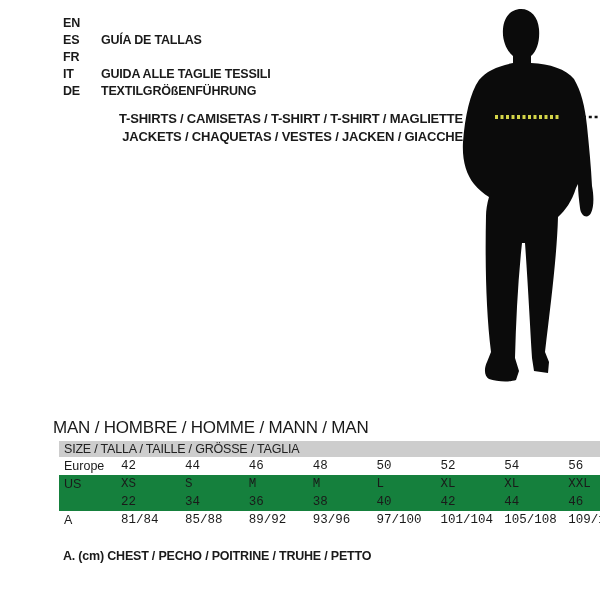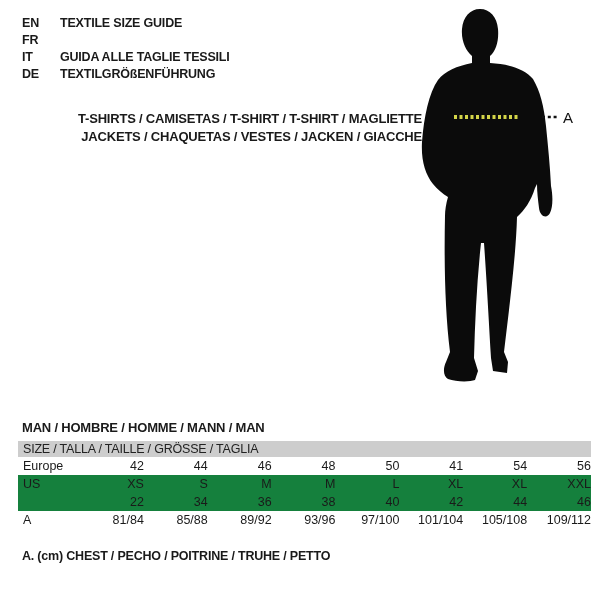--- a/index.html
+++ b/index.html
@@ -1,60 +1,63 @@
 <!DOCTYPE html>
 <html><head>
 <meta charset="utf-8">
 <style>
   html,body{margin:0;padding:0;}
   body{
     width:600px;height:600px;position:relative;background:#ffffff;
     font-family:"Liberation Sans",sans-serif;color:#1a1a1a;overflow:hidden;
   }
-  .abs{position:absolute;}
+  .abs{position:absolute;margin-left:41px;}
 
   
   .lang-list{left:22px;top:15px;width:360px;}
   .lang-row{display:flex;height:17px;line-height:17px;font-size:12.5px;font-weight:700;letter-spacing:-0.2px;}
   .lang-code{width:38px;flex:0 0 38px;}
   .lang-label{flex:1;}
 
   
   .categories{left:22px;top:110px;width:400px;font-size:13px;font-weight:700;letter-spacing:-0.2px;line-height:18px;text-align:right;}
 
   
   .figure{left:390px;top:0px;width:210px;height:400px;}
 
   
-  .section-title{left:22px;top:420px;font-size:13px;font-weight:700;letter-spacing:-0.2px;line-height:15px;}
+  .section-title{left:12px;top:420px;font-size:17px;font-weight:400;letter-spacing:-0.2px;line-height:15px;}
 
   
   .size-table{left:18px;top:441px;width:573px;font-size:12.5px;}
   .table-header{
     height:16px;line-height:16px;background:#cdcdcd;color:#222;
     padding-left:5px;letter-spacing:-0.2px;box-sizing:border-box;
   }
   .table-row{
     display:grid;grid-template-columns:62px repeat(8,1fr);
     height:18px;line-height:18px;
   }
   .table-row.shaded{background:#15803d;}
   .row-label{padding-left:5px;text-align:left;}
-  .cell{text-align:right;}
+  .cell{text-align:left;font-family:Liberation Mono, monospace;}
 
   
   .footnote{left:22px;top:549px;font-size:12.5px;font-weight:700;letter-spacing:-0.2px;line-height:15px;}
 </style>
 </head>
 <body>
 
 <div class="abs lang-list">
   <div class="lang-row">
     <span class="lang-code">EN</span>
-    <span class="lang-label">TEXTILE SIZE GUIDE</span>
+  </div>
+  <div class="lang-row">
+    <span class="lang-code">ES</span>
+    <span class="lang-label">GUÍA DE TALLAS</span>
   </div>
   <div class="lang-row">
     <span class="lang-code">FR</span>
   </div>
   <div class="lang-row">
     <span class="lang-code">IT</span>
     <span class="lang-label">GUIDA ALLE TAGLIE TESSILI</span>
   </div>
   <div class="lang-row">
     <span class="lang-code">DE</span>
@@ -115,21 +118,21 @@
 <div class="abs size-table">
   <div class="table-header">SIZE / TALLA / TAILLE / GRÖSSE / TAGLIA</div>
 
   <div class="table-row">
     <span class="row-label">Europe</span>
     <span class="cell">42</span>
     <span class="cell">44</span>
     <span class="cell">46</span>
     <span class="cell">48</span>
     <span class="cell">50</span>
-    <span class="cell">41</span>
+    <span class="cell">52</span>
     <span class="cell">54</span>
     <span class="cell">56</span>
   </div>
 
   <div class="table-row shaded">
     <span class="row-label">US</span>
     <span class="cell">XS</span>
     <span class="cell">S</span>
     <span class="cell">M</span>
     <span class="cell">M</span>

